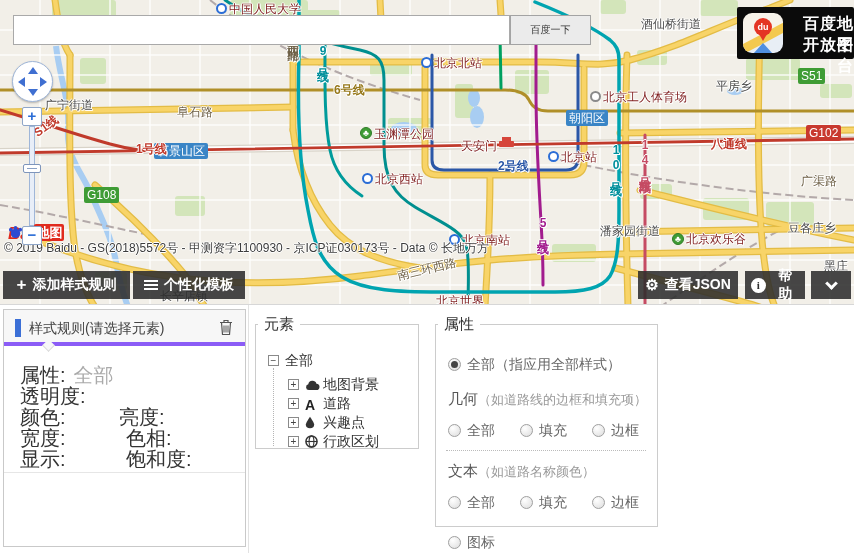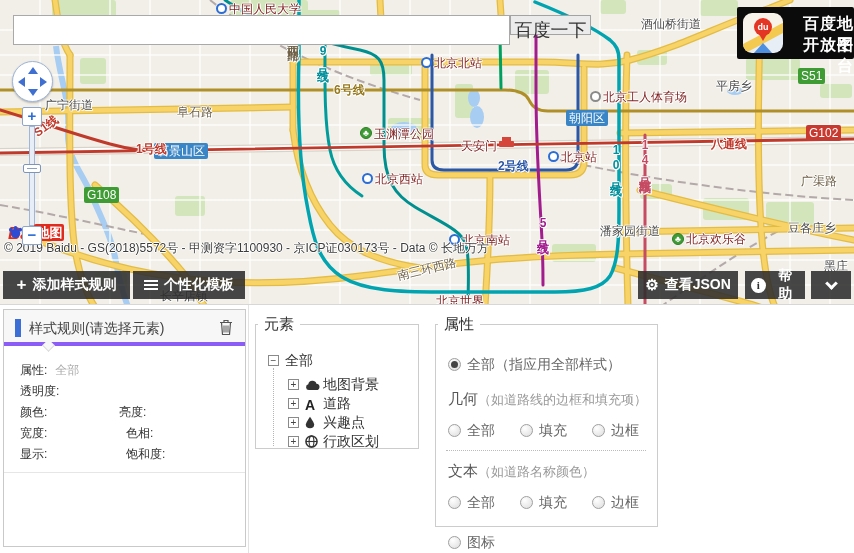--- a/index.html
+++ b/index.html
@@ -27,22 +27,22 @@
   .micon{display:inline-block;width:11px;height:11px;border-radius:50%;background:#fff;
          border:2.5px solid #2b6dd6;position:absolute;z-index:3;}
   .micon.gray{border-color:#8a8a8a;}
   .micon.park{background:#3f9c35;border:1px solid #2e7d27;width:12px;height:12px;color:#fff;
               font-size:9px;line-height:11px;text-align:center;}
   .tam{position:absolute;width:15px;height:6px;background:#d6453a;z-index:3;border-radius:1px;}
   .tam::before{content:"";position:absolute;left:3px;top:-4px;width:9px;height:4px;background:#d6453a;}
   
   .search-input{position:absolute;left:13px;top:15px;width:497px;height:30px;border:1px solid #a9a9a9;
                 background:#fff;z-index:6;padding:0 6px;font-size:14px;outline:none;}
-  .search-btn{position:absolute;left:510px;top:15px;width:81px;height:20px;z-index:6;background:#ebebeb;
-              border:1px solid #a3a3a3;font-size:18px;color:#333;text-align:center;line-height:28px;cursor:pointer;}
+  .search-btn{position:absolute;left:510px;top:15px;width:81px;height:30px;z-index:6;background:#ebebeb;
+              border:1px solid #a3a3a3;font-size:10px;color:#333;text-align:center;line-height:28px;cursor:pointer;}
   
   .plogo{position:absolute;left:737px;top:7px;width:117px;height:52px;background:#0b0b0b;z-index:6;border-radius:2px;}
   .plogo-icon{position:absolute;left:6px;top:6px;width:40px;height:40px;border-radius:9px;overflow:hidden;
               background:linear-gradient(150deg,#f7f3ea 55%,#e8eef5 55%);}
   .plogo-icon::before{content:"";position:absolute;left:-8px;top:20px;width:60px;height:9px;background:#f3c94f;transform:rotate(-28deg);}
   .plogo-icon::after{content:"";position:absolute;left:10px;bottom:-1px;border-left:10px solid transparent;
               border-right:10px solid transparent;border-bottom:11px solid #4f8fe0;}
   .pin{position:absolute;left:11px;top:5px;width:18px;height:18px;border-radius:50%;background:#e43524;z-index:2;
        color:#fff;font-size:9px;font-weight:bold;text-align:center;line-height:18px;}
   .pin::after{content:"";position:absolute;left:5px;top:16px;border-left:4px solid transparent;
@@ -84,21 +84,21 @@
   
   .panel{position:absolute;left:0;top:304px;width:854px;height:249px;background:#fff;z-index:6;border-top:1px solid #d7d7d7;}
   .vdiv{position:absolute;left:248px;top:0;width:1px;height:249px;background:#e2e2e2;}
   .card{position:absolute;left:3px;top:4px;width:243px;height:238px;background:#fff;border:1px solid #c9c9c9;}
   .card-h{position:relative;height:36px;background:#f7f7f7;border-bottom:4px solid #8b5cf6;}
   .accent{position:absolute;left:11px;top:9px;width:6px;height:18px;background:#3b6fd6;}
   .card-title{position:absolute;left:25px;top:10px;font-size:14px;color:#444;}
   .trash{position:absolute;right:12px;top:9px;cursor:pointer;}
   .notch{position:absolute;left:40px;top:31px;width:9px;height:9px;background:#f7f7f7;
          border-right:1px solid #d8d8d8;border-bottom:1px solid #d8d8d8;transform:rotate(45deg);z-index:2;}
-  .frow{position:absolute;font-size:12px;color:#333;}
+  .frow{position:absolute;font-size:20px;color:#333;}
   .fval{color:#aaa;margin-left:8px;}
   .card-hr{position:absolute;left:0;top:162px;width:241px;height:1px;background:#e6e6e6;}
   fieldset{position:absolute;border:1px solid #ccc;margin:0;padding:0;}
   legend{font-size:15px;color:#333;padding:0 6px;margin-left:2px;}
   .fs-el{left:255px;top:10px;width:164px;height:134px;}
   .fs-at{left:435px;top:10px;width:223px;height:212px;}
   .trow{position:absolute;font-size:14px;color:#333;cursor:pointer;white-space:nowrap;}
   .pm{display:inline-block;width:11px;height:11px;border:1px solid #8a8a8a;background:#fff;color:#444;
       font-size:10px;line-height:9px;text-align:center;vertical-align:1px;margin-right:6px;cursor:pointer;}
   .pm.minus::before{content:"−";} .pm.plus::before{content:"+";}

